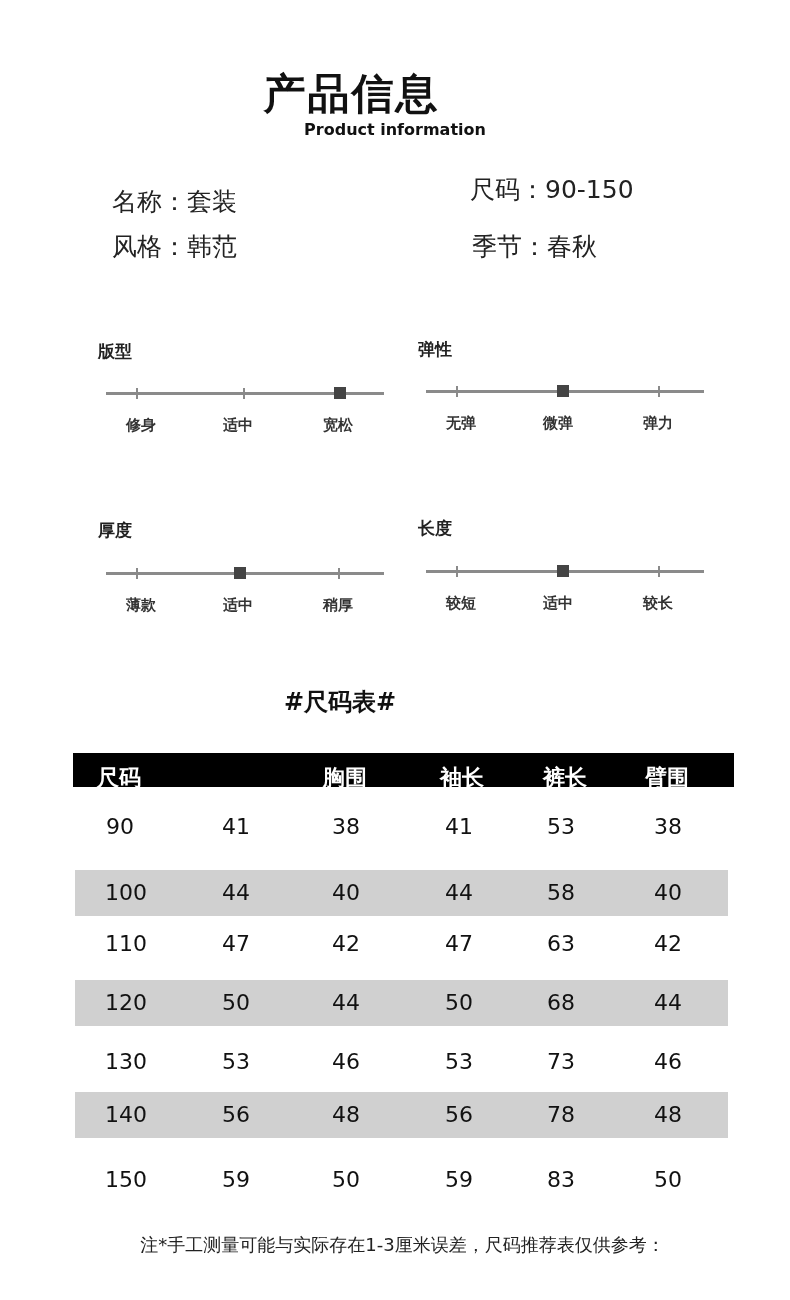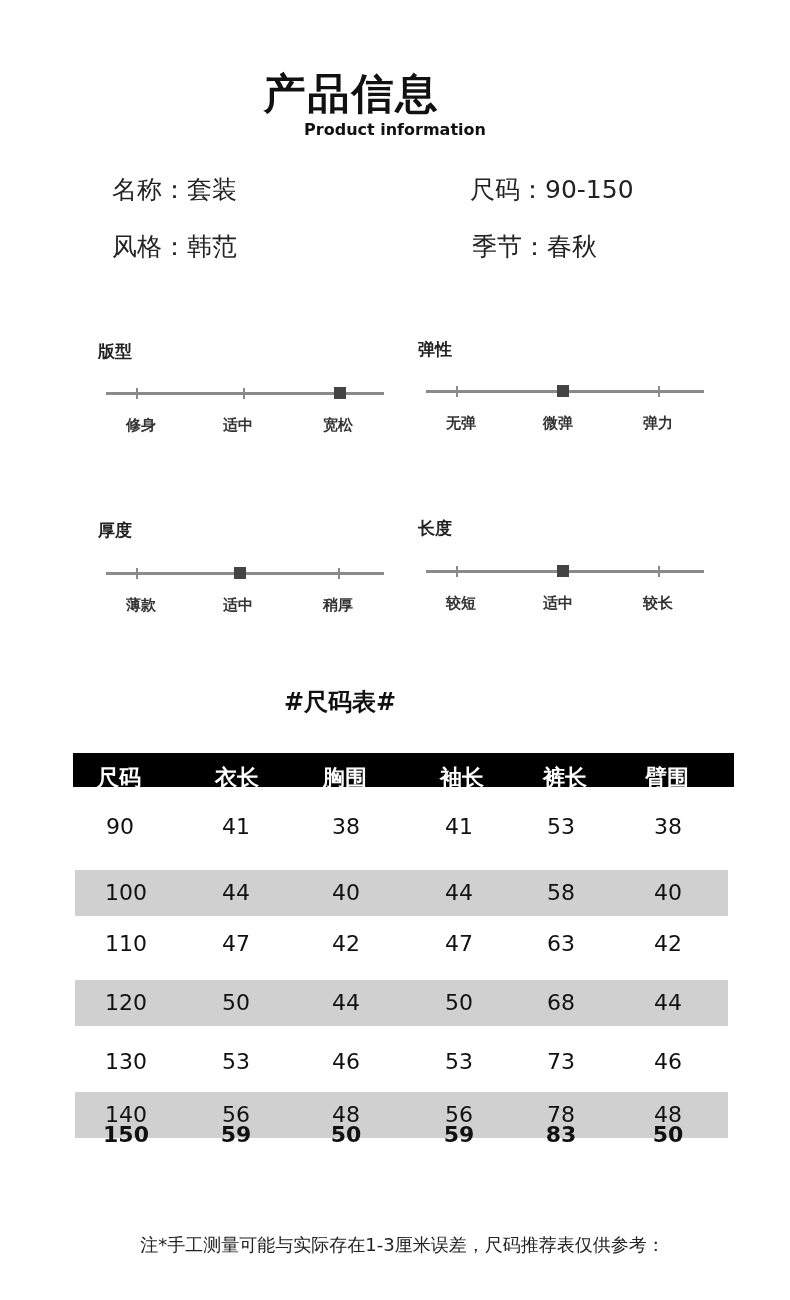--- a/index.html
+++ b/index.html
@@ -27,21 +27,21 @@
     .td { position: absolute; top: 0; height: 46px; line-height: 46px; font-size: 22px; color: #111; text-align: center; width: 90px; }
 
     .note { position: absolute; left: 0; width: 790px; top: 1233px; text-align: center; font-size: 18px; color: #222; padding-left: 15px; }
   </style>
 </head>
 <body>
 
 <div class="title-cn">产品信息</div>
 <div class="title-en">Product information</div>
 
-<div class="info" style="left:112px; top:173px;">名称：套装</div>
+<div class="info" style="left:112px; top:185px;">名称：套装</div>
 <div class="info" style="left:470px; top:173px;">尺码：90-150</div>
 <div class="info" style="left:112px; top:230px;">风格：韩范</div>
 <div class="info" style="left:472px; top:230px;">季节：春秋</div>
 
 <div>
   <div class="attr-title" style="left:98px; top:340px;">版型</div>
   <div class="slider" style="left:106px; top:392px; width:278px;">
     <div class="tick" style="left:30px;"></div>
     <div class="tick" style="left:137px;"></div>
     <div class="marker" style="left:228px;"></div>
@@ -85,21 +85,20 @@
   <div class="opt" style="left:431px; top:594px;">较短</div>
   <div class="opt" style="left:528px; top:594px;">适中</div>
   <div class="opt" style="left:628px; top:594px;">较长</div>
 </div>
 
 <div class="table-title">#尺码表#</div>
 
 <div>
   <div class="thead">
     <div class="th" style="left:1px;">尺码</div>
-    <div class="th" style="left:119px;">衣长</div>
     <div class="th" style="left:227px;">胸围</div>
     <div class="th" style="left:344px;">袖长</div>
     <div class="th" style="left:447px;">裤长</div>
     <div class="th" style="left:549px;">臂围</div>
   </div>
 
   <div class="row" style="top:804px;">
     <div class="td" style="left:0px;">90</div>
     <div class="td" style="left:116px;">41</div>
     <div class="td" style="left:226px;">38</div>
@@ -140,21 +139,21 @@
     <div class="td" style="left:548px;">46</div>
   </div>
   <div class="row alt" style="top:1092px;">
     <div class="td" style="left:6px;">140</div>
     <div class="td" style="left:116px;">56</div>
     <div class="td" style="left:226px;">48</div>
     <div class="td" style="left:339px;">56</div>
     <div class="td" style="left:441px;">78</div>
     <div class="td" style="left:548px;">48</div>
   </div>
-  <div class="row" style="top:1112px;font-weight:bold;">
+  <div class="row" style="top:1157px;">
     <div class="td" style="left:6px;">150</div>
     <div class="td" style="left:116px;">59</div>
     <div class="td" style="left:226px;">50</div>
     <div class="td" style="left:339px;">59</div>
     <div class="td" style="left:441px;">83</div>
     <div class="td" style="left:548px;">50</div>
   </div>
 </div>
 
 <div class="note">注*手工测量可能与实际存在1-3厘米误差，尺码推荐表仅供参考：</div>

